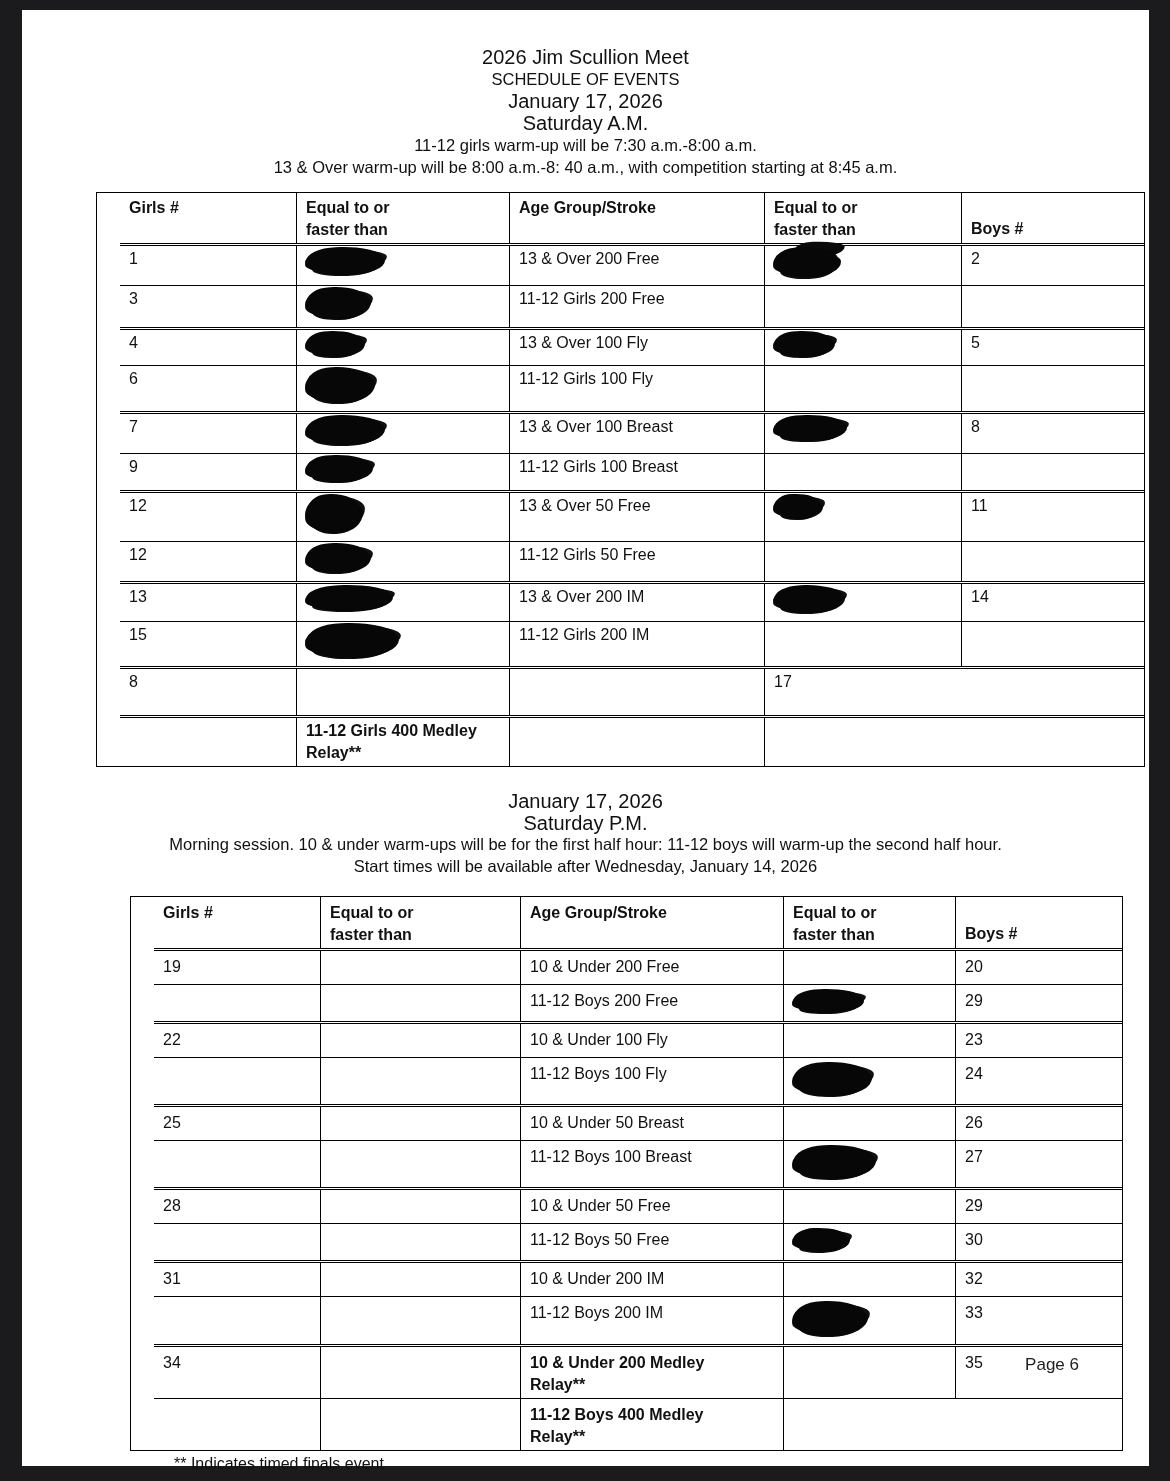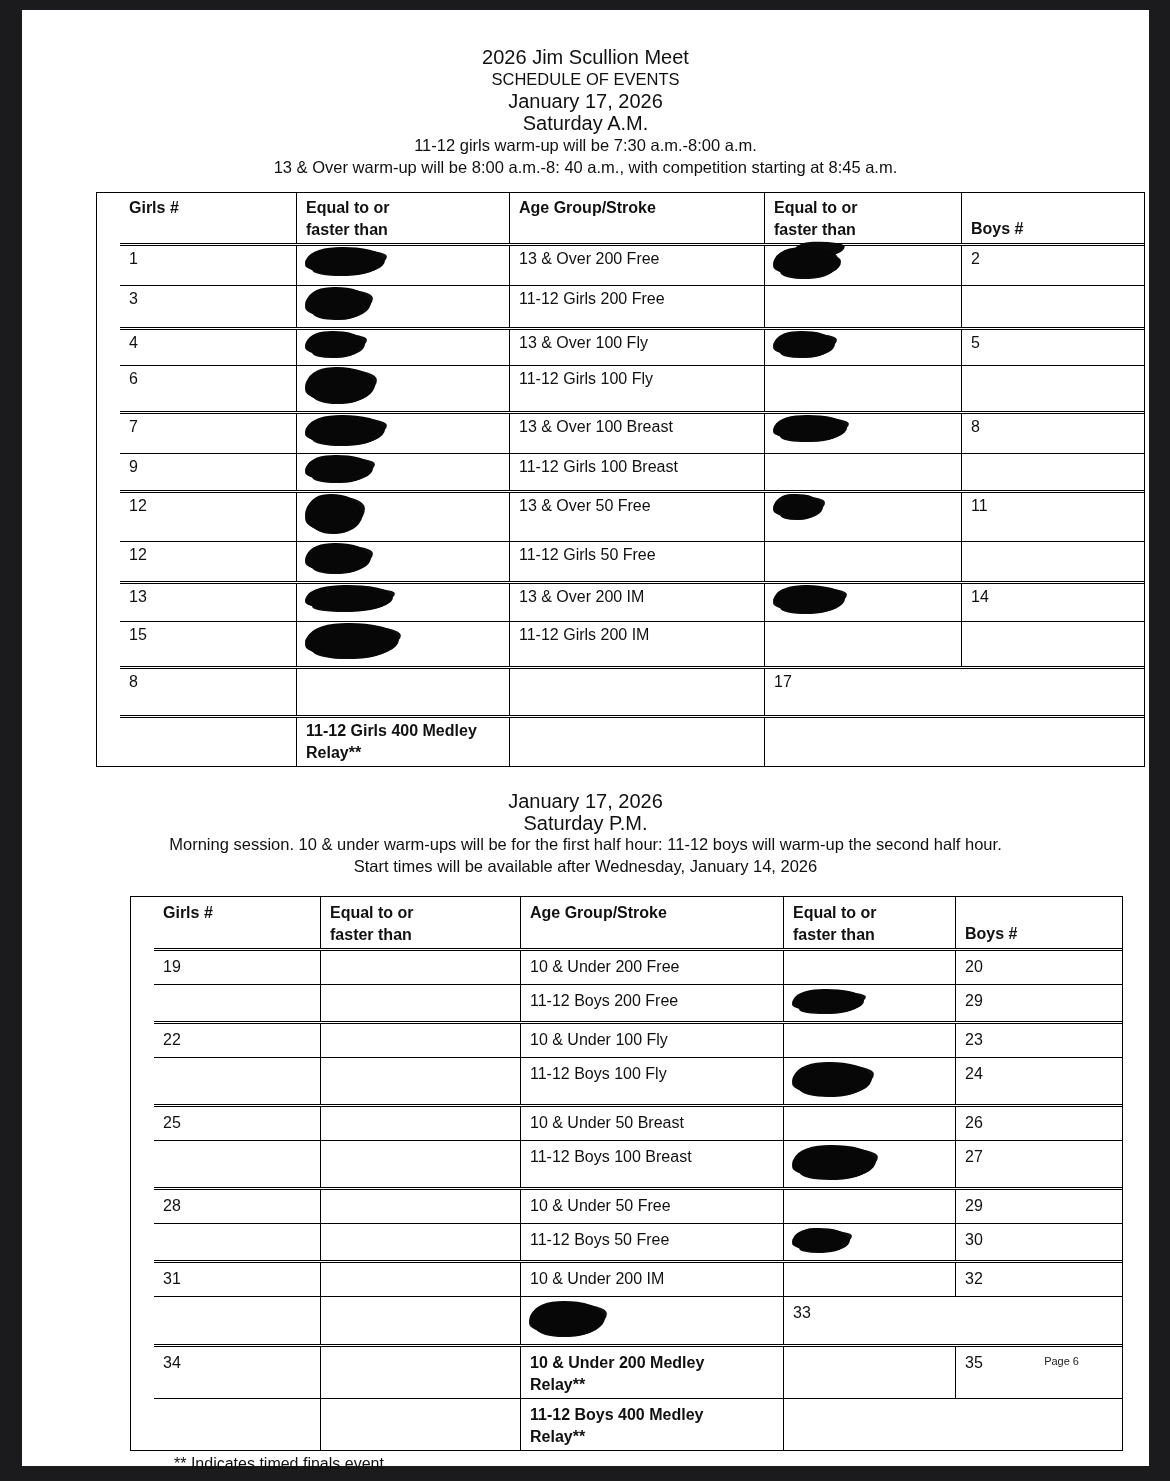--- a/index.html
+++ b/index.html
@@ -62,21 +62,21 @@
     position:relative;
     top:-1px;
     box-shadow:5px 3px 0 -2px #070707, -4px 1px 0 -3px #0c0c0c, 9px -1px 0 -4px #101010, 2px 6px 0 -4px #0c0c0c;
   }
   .blob.bump { box-shadow:5px 3px 0 -2px #070707, -4px 1px 0 -3px #0c0c0c, 14px -12px 0 -7px #0a0a0a, 2px 7px 0 -4px #0c0c0c; }
   
   .footnote { margin-top:4px; margin-left:152px; font-size:16px; }
   .pagenum {
     position:absolute;
     right:70px; top:1345px;
-    font-size:11px;
+    font-size:17px;
     color:#222;
   }
 </style>
 </head>
 <body>
 
 <div class="sheet">
 
   <div class="center-block am-head">
       <div class="ln bold">2026 Jim Scullion Meet</div>
@@ -259,20 +259,21 @@
       <div class="trow gsep">
         <div class="tcell">31</div>
         <div class="tcell"></div>
         <div class="tcell">10 &amp; Under 200 IM</div>
         <div class="tcell"></div>
         <div class="tcell">32</div>
       </div>
       <div class="trow rsep">
         <div class="tcell"></div>
         <div class="tcell"></div>
+        <div class="tcell">11-12 Boys 200 IM</div>
         <div class="tcell"><span class="blob" style="width: 72px; height: 34px;"></span></div>
         <div class="tcell">33</div>
       </div>
       <div class="trow gsep tall">
         <div class="tcell">34</div>
         <div class="tcell"></div>
         <div class="tcell">
           <span class="wrapev">10 &amp; Under 200 Medley Relay**</span>
         </div>
         <div class="tcell"></div>

